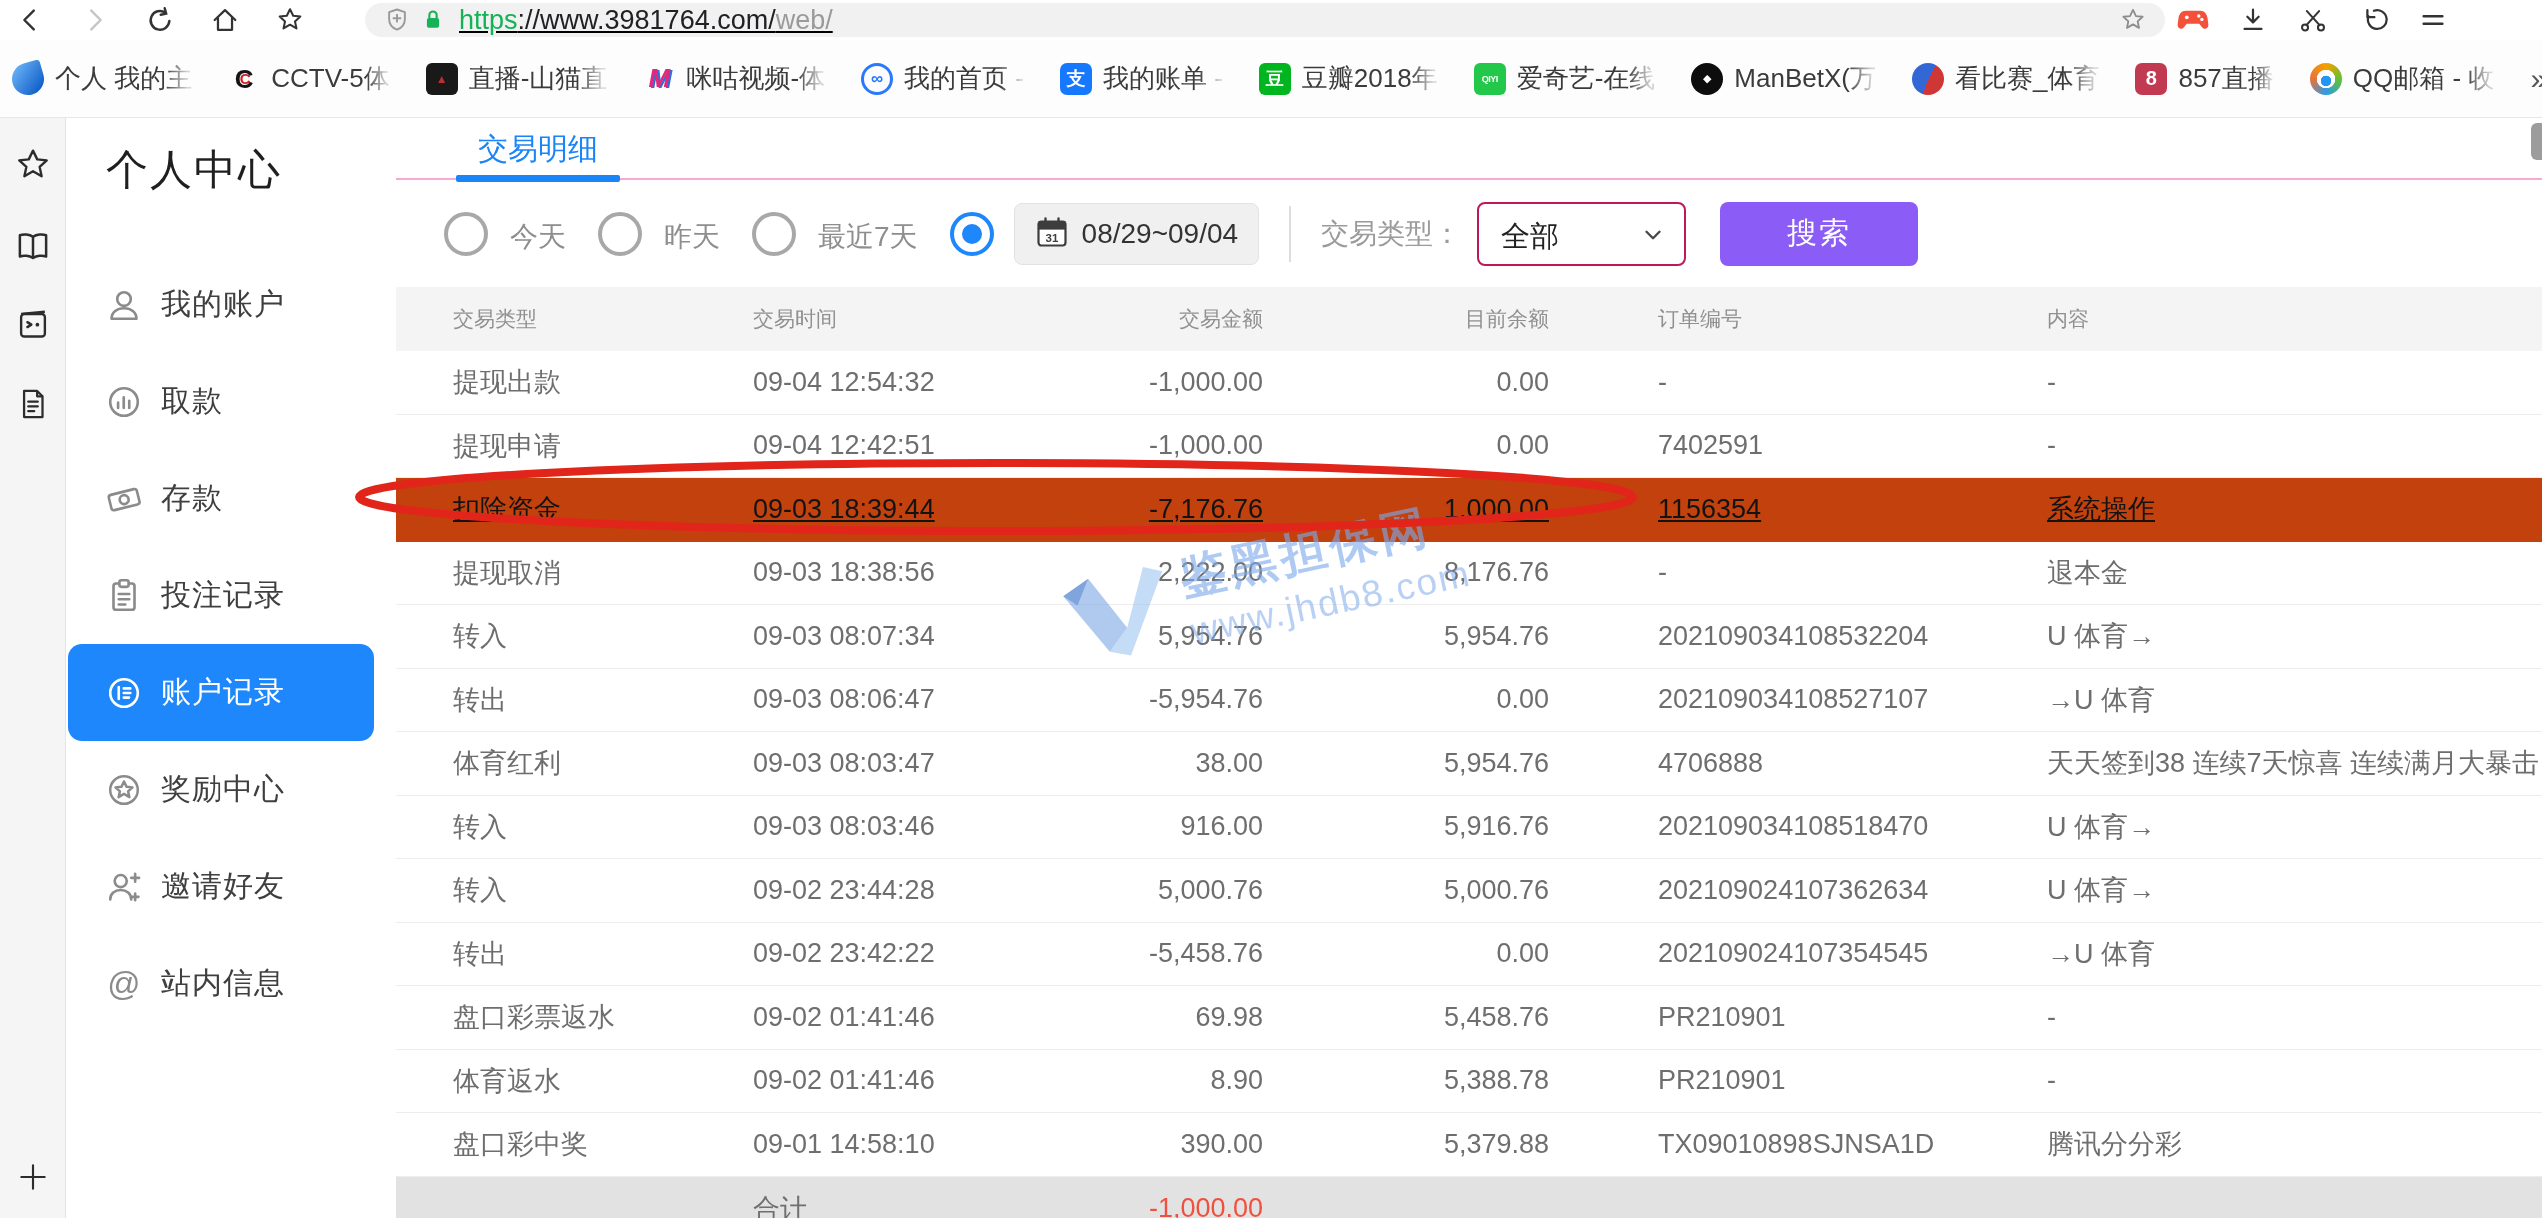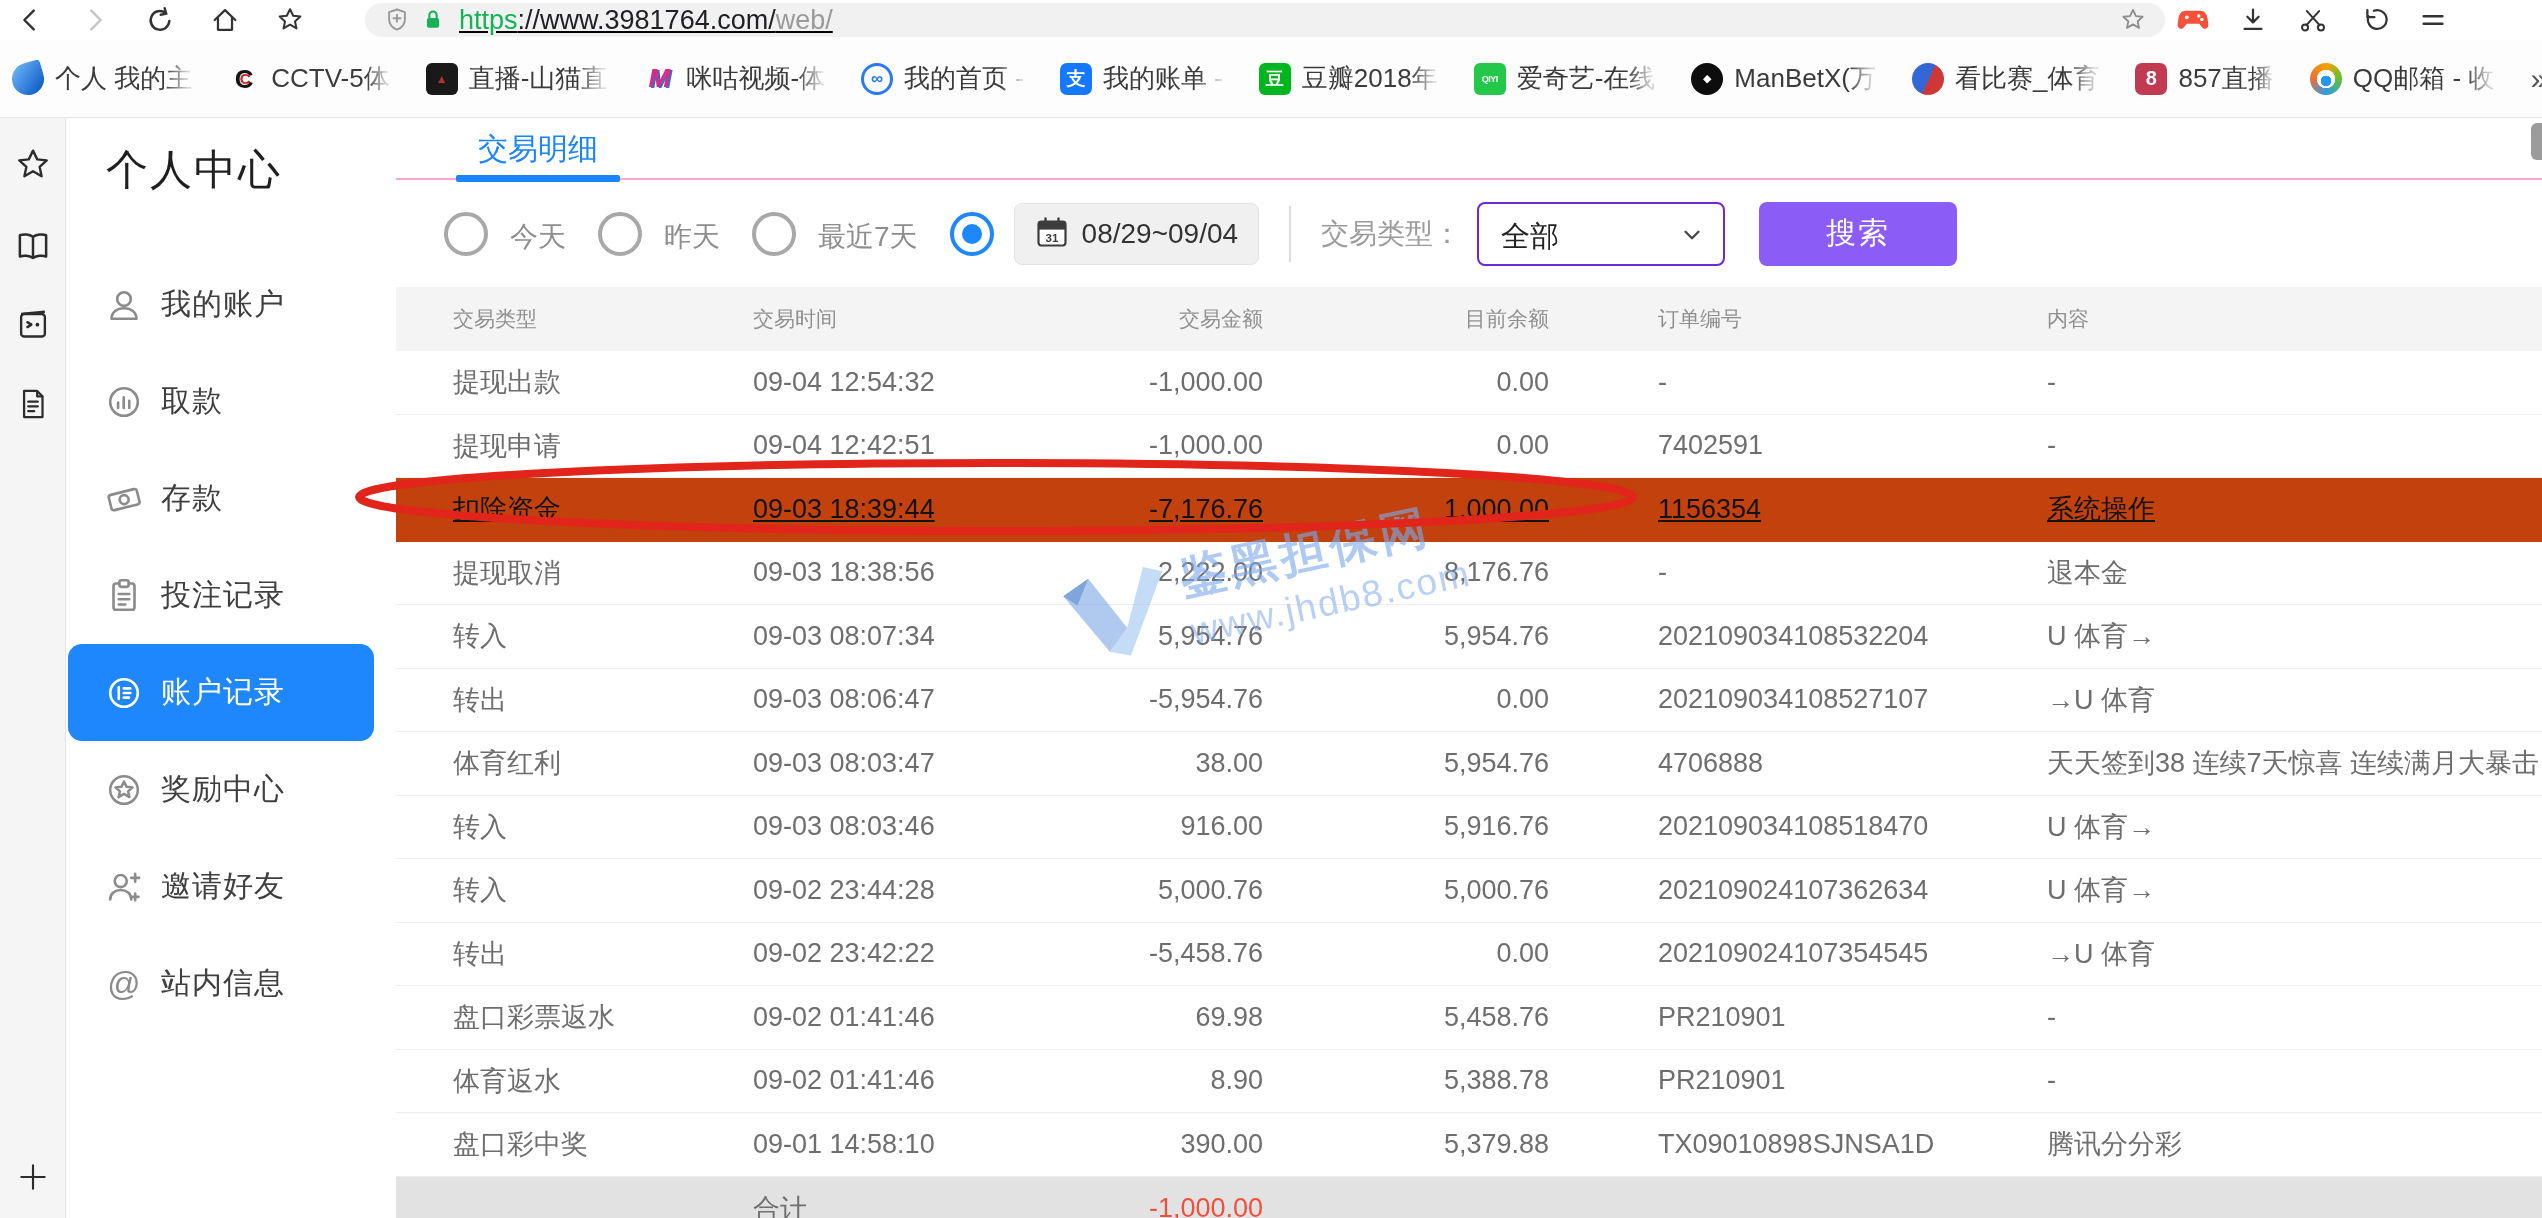--- a/index.html
+++ b/index.html
@@ -73,21 +73,21 @@
   .ropt { display:flex; align-items:flex-end; margin-right:32px;gap:8px; }
   .radio { width:44px; height:44px; border:4px solid #a8a8a8; border-radius:50%; background:#fff; flex:0 0 auto; }
   .ropt .rlabel { font-size:28px; color:#8e8e8e; margin-left:14px; white-space:nowrap; }
   .ropt.sel .radio { border-color:#1e87fb; position:relative; }
   .ropt.sel .radio::after { content:""; position:absolute; left:50%; top:50%; width:20px; height:20px; margin:-10px 0 0 -10px; border-radius:50%; background:#1e87fb; }
   .datebtn { height:62px; display:flex; align-items:center; background:#f0f0f1; border:1px solid #e2e2e3; border-radius:8px; padding:0 20px; margin-left:-12px; }
   .datebtn .cal { margin-right:13px; }
   .datebtn .dtext { font-size:28px; color:#333; white-space:nowrap; }
   .vdiv { width:2px; height:56px; background:#ddd; margin-left:30px; }
   .tlabel { font-size:28px; color:#9b9b9b; margin-left:30px; white-space:nowrap; }
-  .selectbox { width:248px; height:64px; border:2px solid #6d28d9; border-radius:8px; background:#fff; display:flex; align-items:center; padding:6px 18px 0 22px; margin-left:16px; }
+  .selectbox { width:209px; height:64px; border:2px solid #be185d; border-radius:8px; background:#fff; display:flex; align-items:center; padding:6px 18px 0 22px; margin-left:16px; }
   .selectbox .sval { font-size:29px; color:#222; }
   .selectbox .chev { margin-left:auto; }
   .searchbtn { width:198px; height:64px; background:#8b5cf6; border:none; border-radius:8px; color:#fff; font-size:30px; margin-left:34px; font-family:inherit; letter-spacing:2px; }
 
   
   .thead,.trow,.tfoot { display:grid; grid-template-columns:300px 260px 250px 286px 498px 1fr; align-items:center; padding-left:57px; }
   .thead { height:64px; background:#f4f4f5; font-size:21px; color:#909090; }
   .trow { height:63.5px; border-bottom:1px solid #ededee; font-size:27px; color:#6e6e6e; background:#fff; }
   .c3,.c4,.h3,.h4 { text-align:right; }
   .c5,.h5 { padding-left:109px; }

